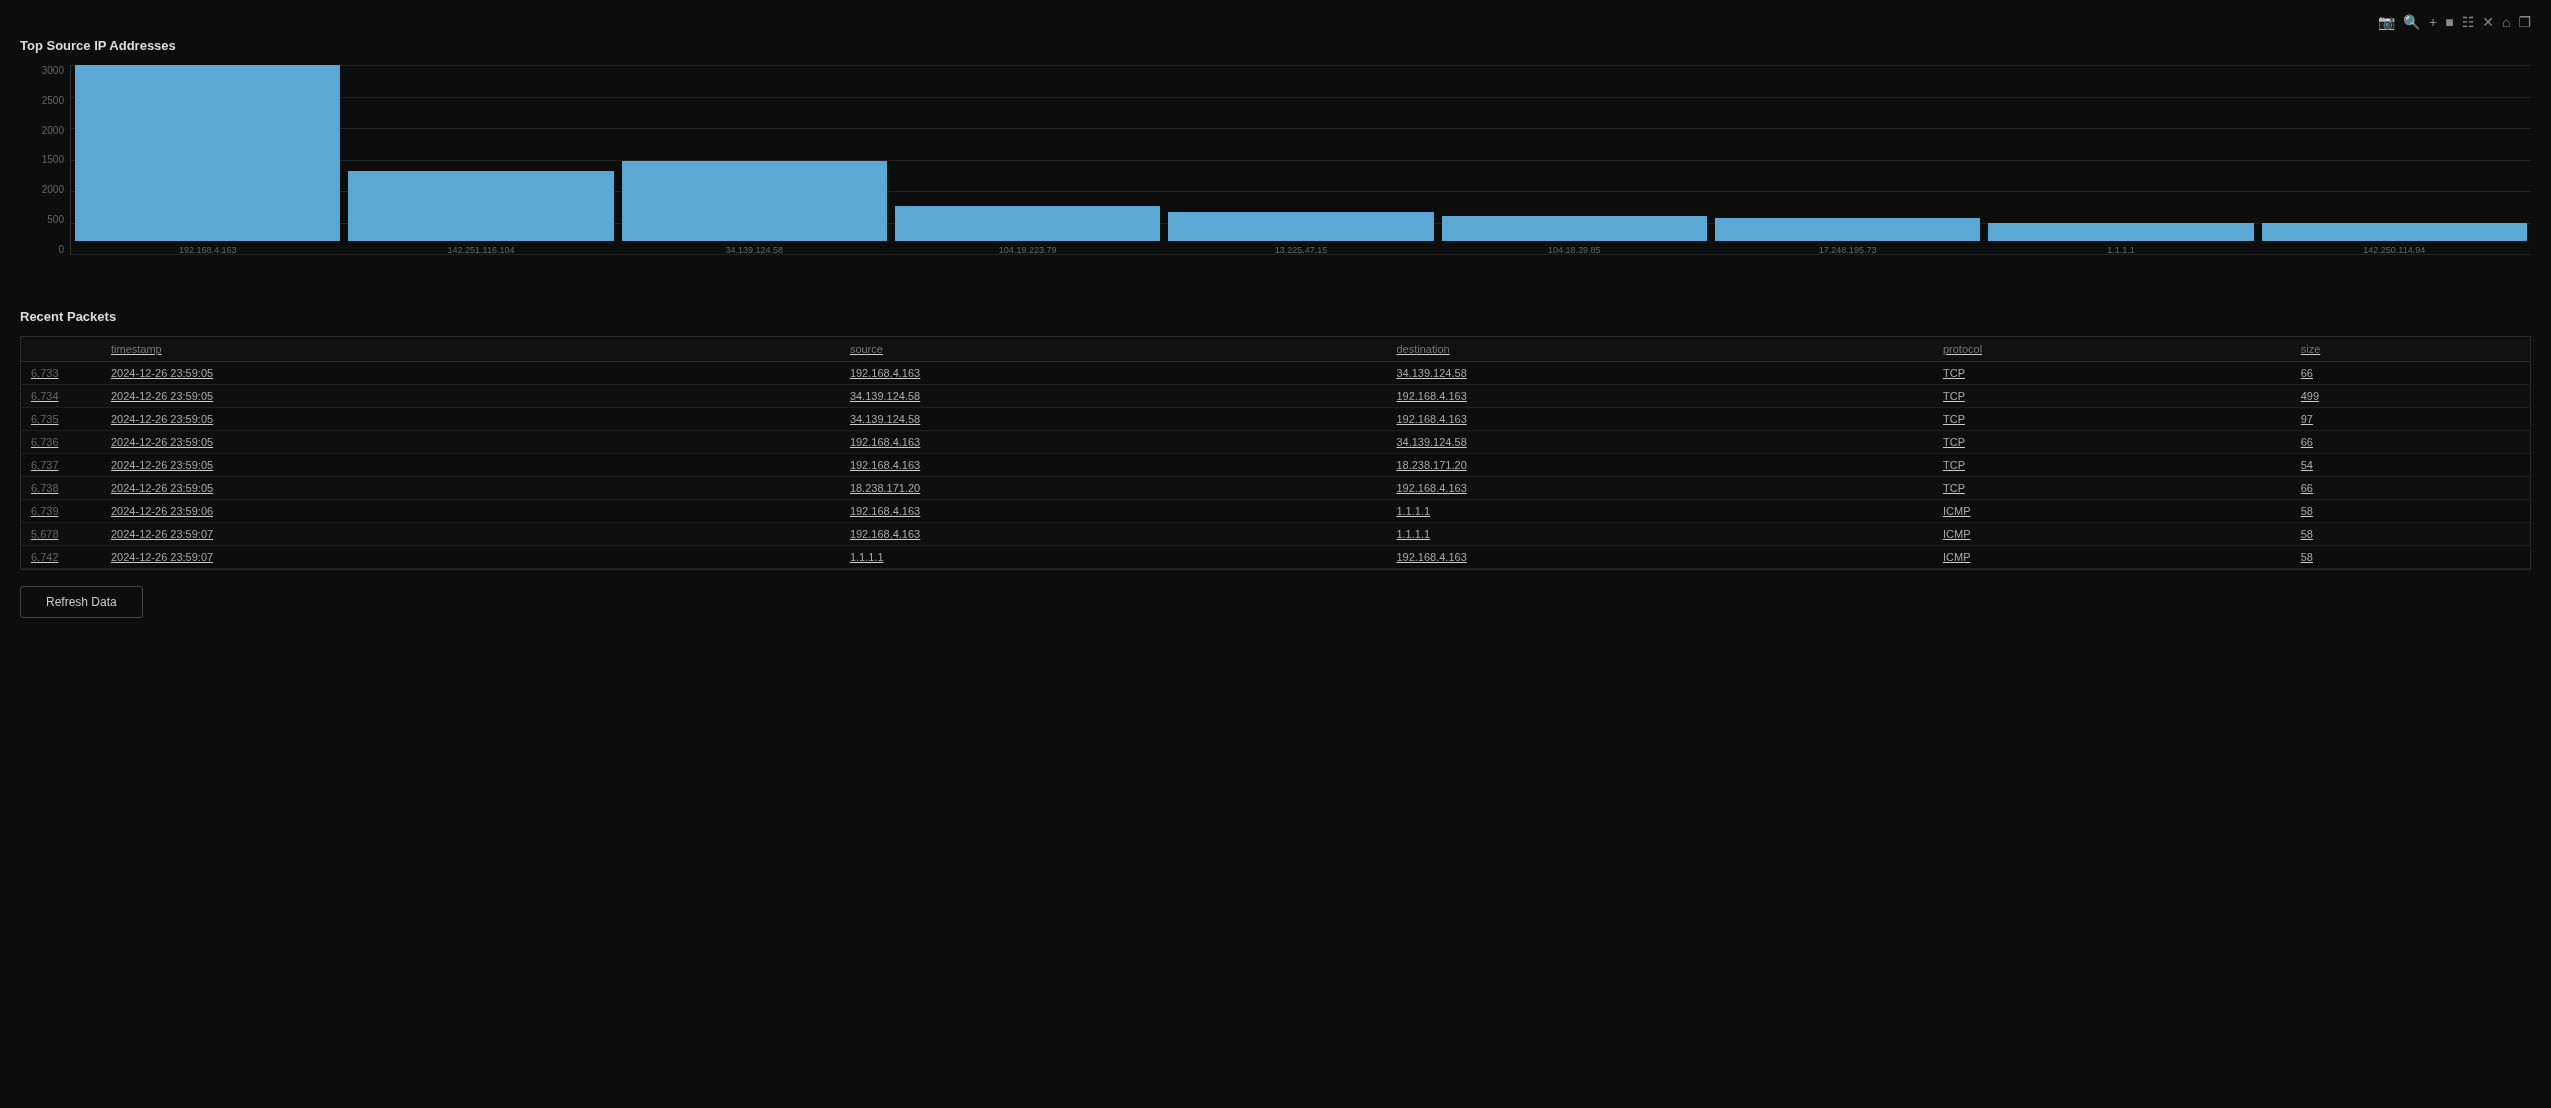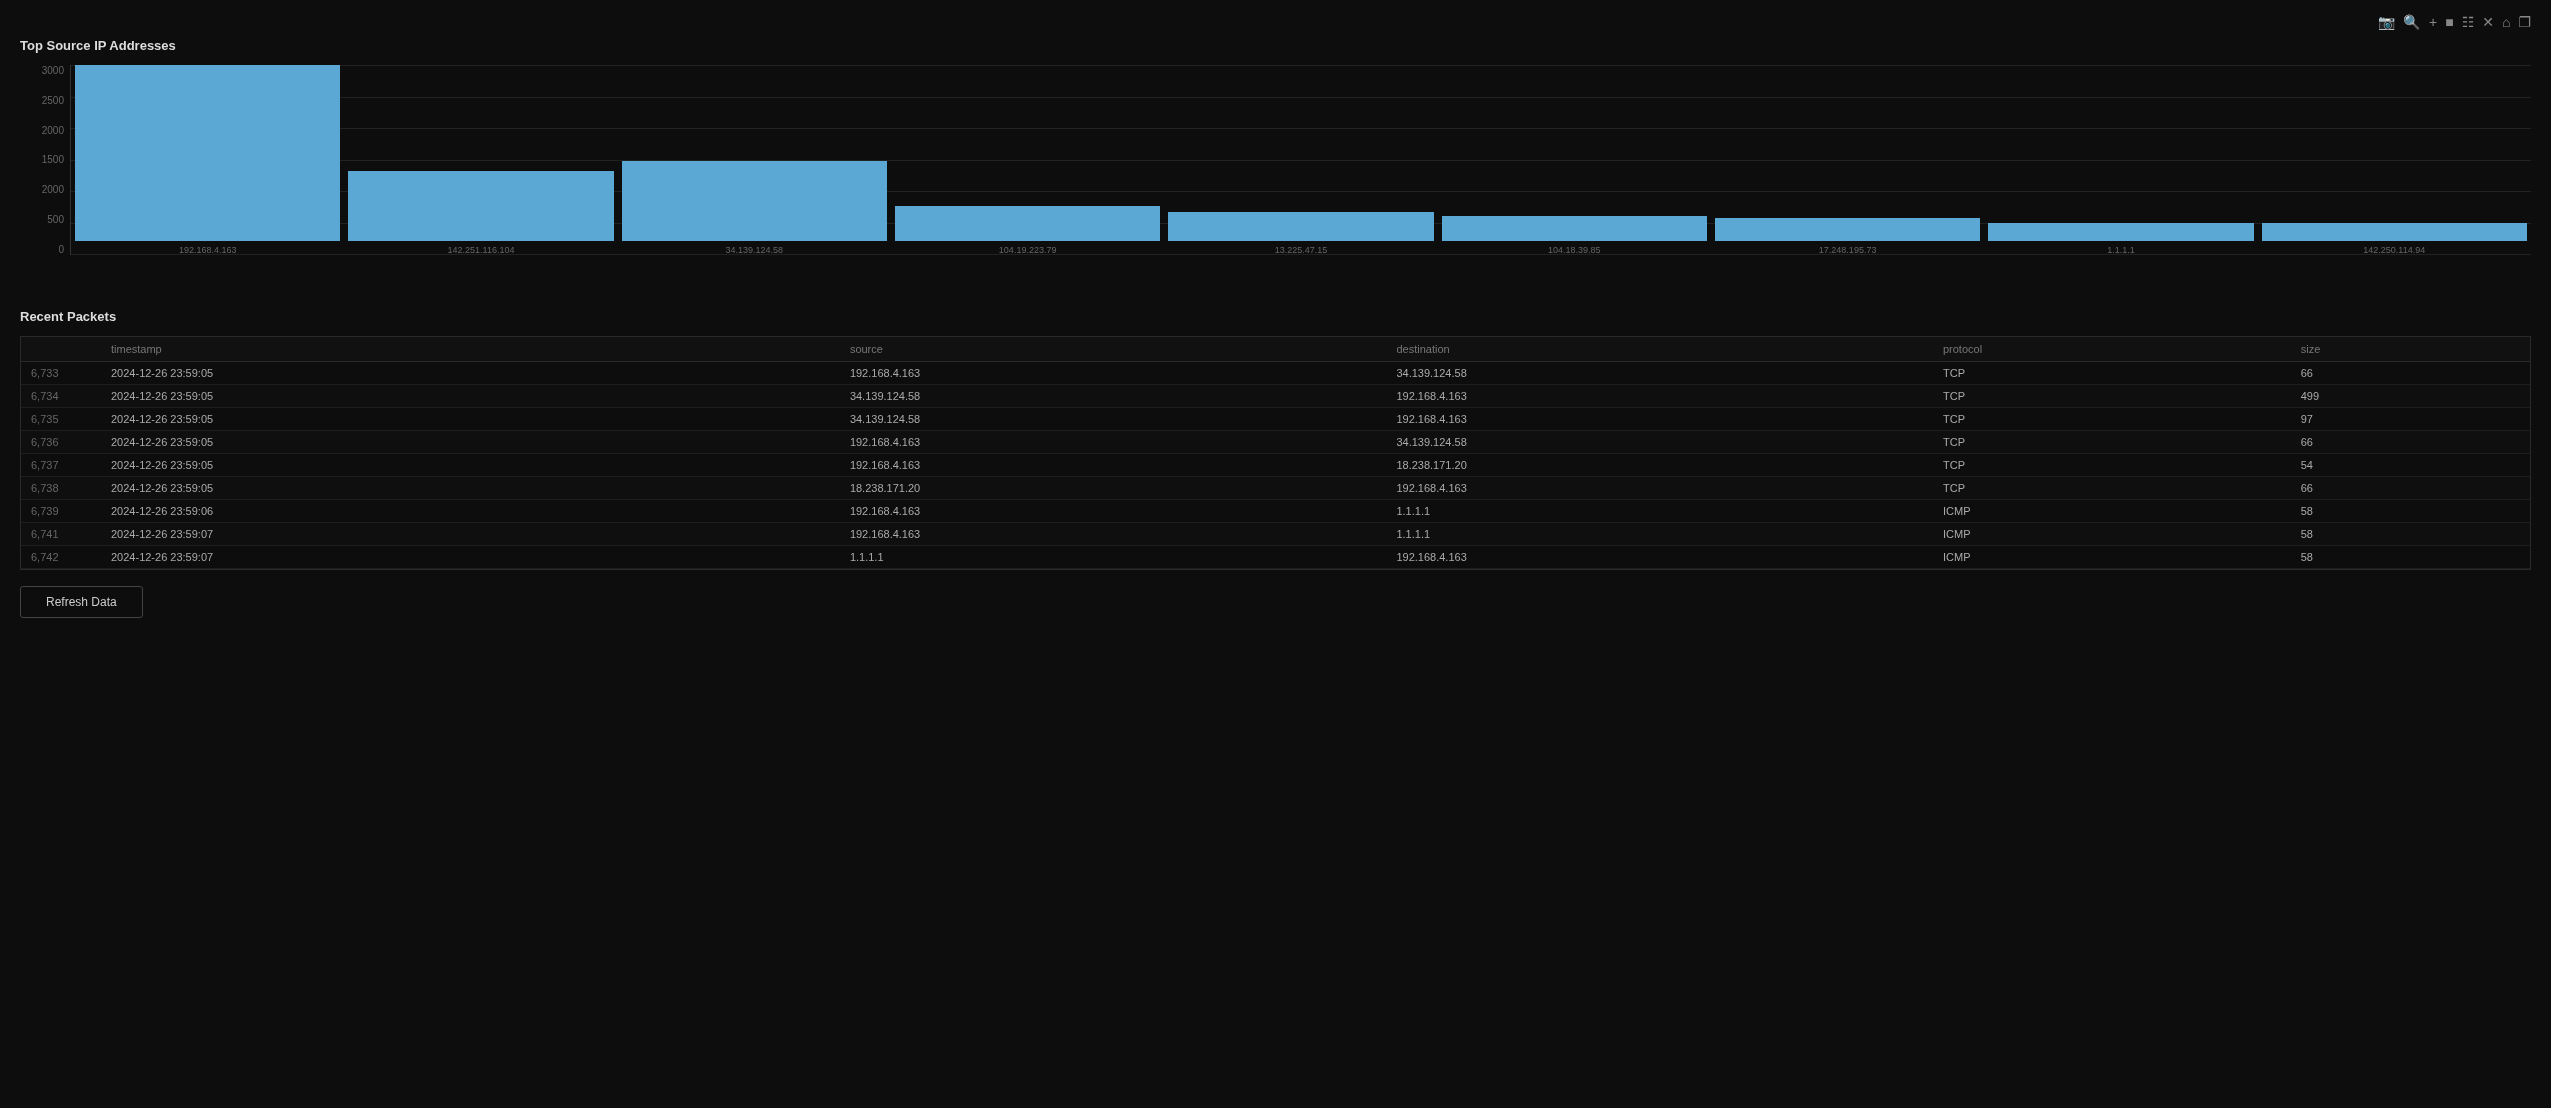--- a/index.html
+++ b/index.html
@@ -113,20 +113,21 @@
       max-width: 100%;
     }
 
     
     .table-section {
       margin-top: 10px;
     }
     .table-wrapper {
       width: 100%;
       border: 1px solid #2a2a2a;
+      text-decoration: underline;
     }
     table {
       width: 100%;
       border-collapse: collapse;
     }
     thead tr {
       background: #111;
     }
     thead th {
       text-align: left;
@@ -311,21 +312,21 @@
           </tr>
           <tr>
             <td>6,739</td>
             <td>2024-12-26 23:59:06</td>
             <td>192.168.4.163</td>
             <td>1.1.1.1</td>
             <td>ICMP</td>
             <td>58</td>
           </tr>
           <tr>
-            <td>6,741</td>
+            <td>5,678</td>
             <td>2024-12-26 23:59:07</td>
             <td>192.168.4.163</td>
             <td>1.1.1.1</td>
             <td>ICMP</td>
             <td>58</td>
           </tr>
           <tr>
             <td>6,742</td>
             <td>2024-12-26 23:59:07</td>
             <td>1.1.1.1</td>

